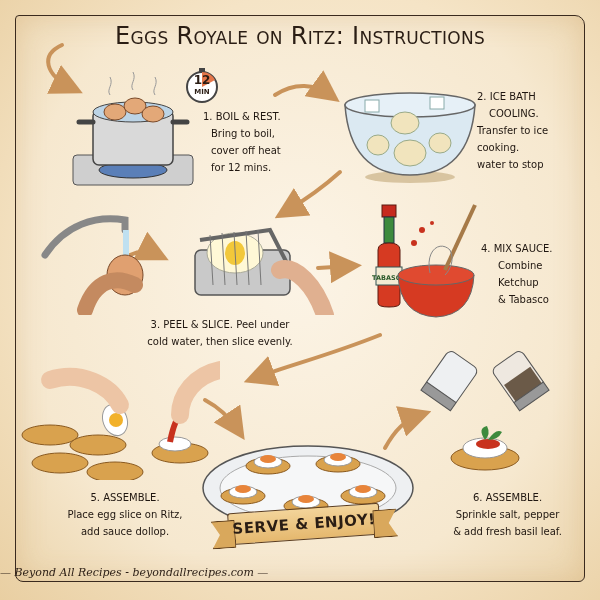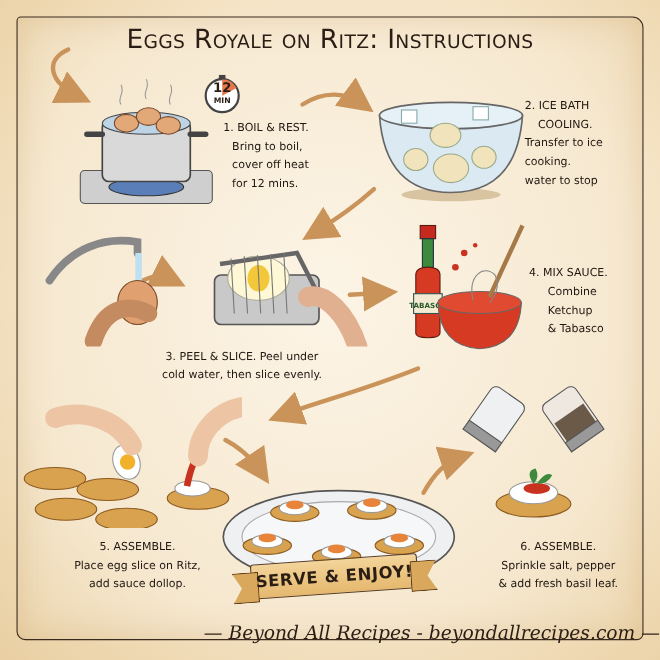--- a/index.html
+++ b/index.html
@@ -16,22 +16,22 @@
     box-shadow: inset 0 0 30px rgba(190,140,70,0.25);
   }
   .title {
     position: absolute; left: 0; top: 22px; width: 600px; text-align: center;
     font-family: "DejaVu Sans", sans-serif; font-size: 24px; letter-spacing: 0.3px;
     font-variant: small-caps; color: #2a1d14;
   }
   .step-text { position: absolute; font-size: 10px; line-height: 17px; color: #1f1610; }
   .center { text-align: center; }
   .footer {
-    position: absolute; left: 0; top: 566px; width: 600px; text-align: right;
-    font-family: "DejaVu Serif", serif; font-style: italic; font-size: 17px; color: #2a1d14;
+    position: absolute; left: 0; top: 566px; width: 600px; text-align: left;
+    font-family: "DejaVu Serif", serif; font-style: italic; font-size: 11px; color: #2a1d14;
   }
   .banner {
     position: absolute; left: 228px; top: 508px; width: 150px; height: 30px;
     background: linear-gradient(#f3d49a, #e5b86e); border: 1.5px solid #5a3c1e;
     transform: rotate(-4deg); border-radius: 3px;
     display: flex; align-items: center; justify-content: center;
     font-size: 15px; font-weight: bold; letter-spacing: 0.5px; color: #2a1d14;
   }
   .banner::before, .banner::after {
     content: ""; position: absolute; top: 6px; width: 22px; height: 26px;

